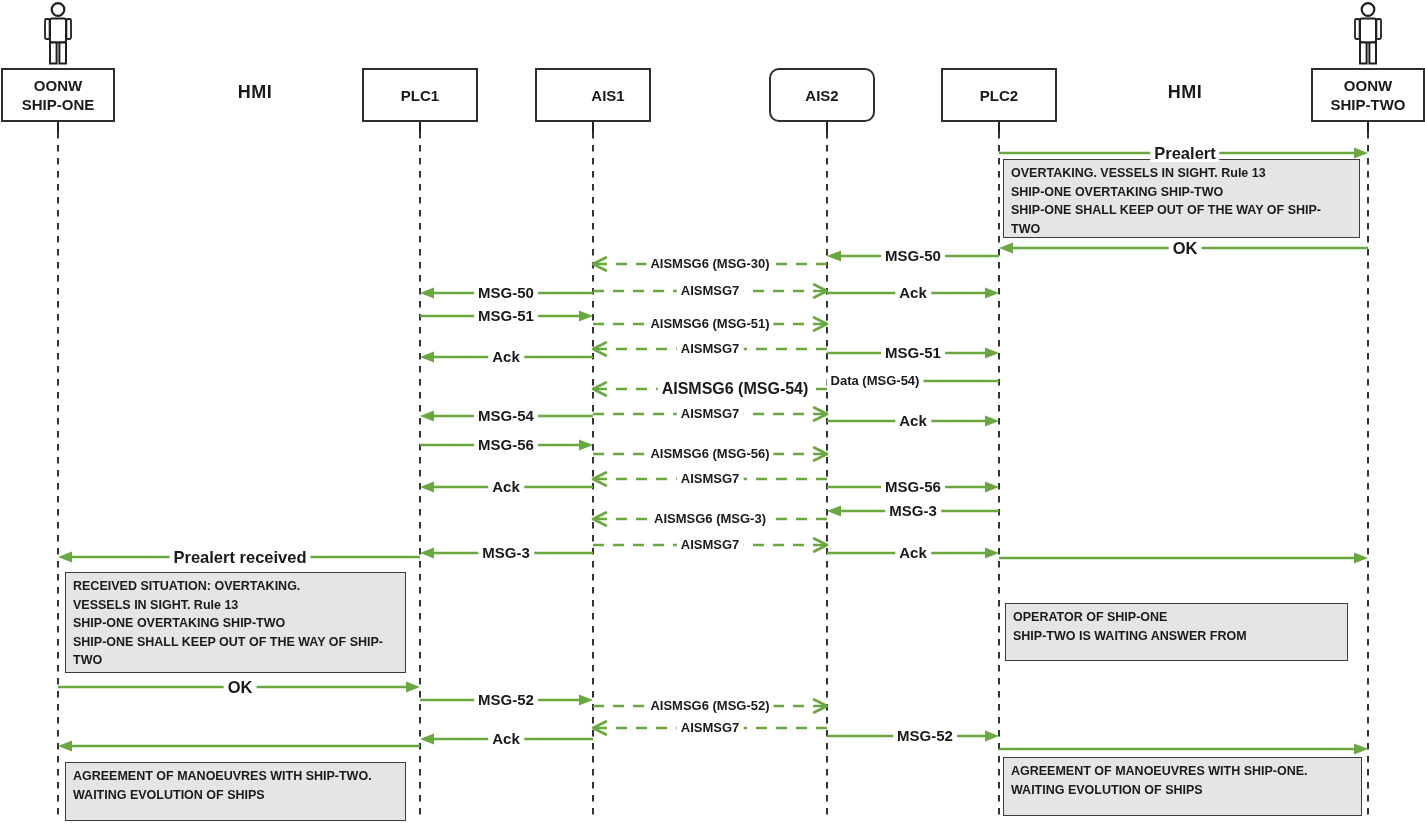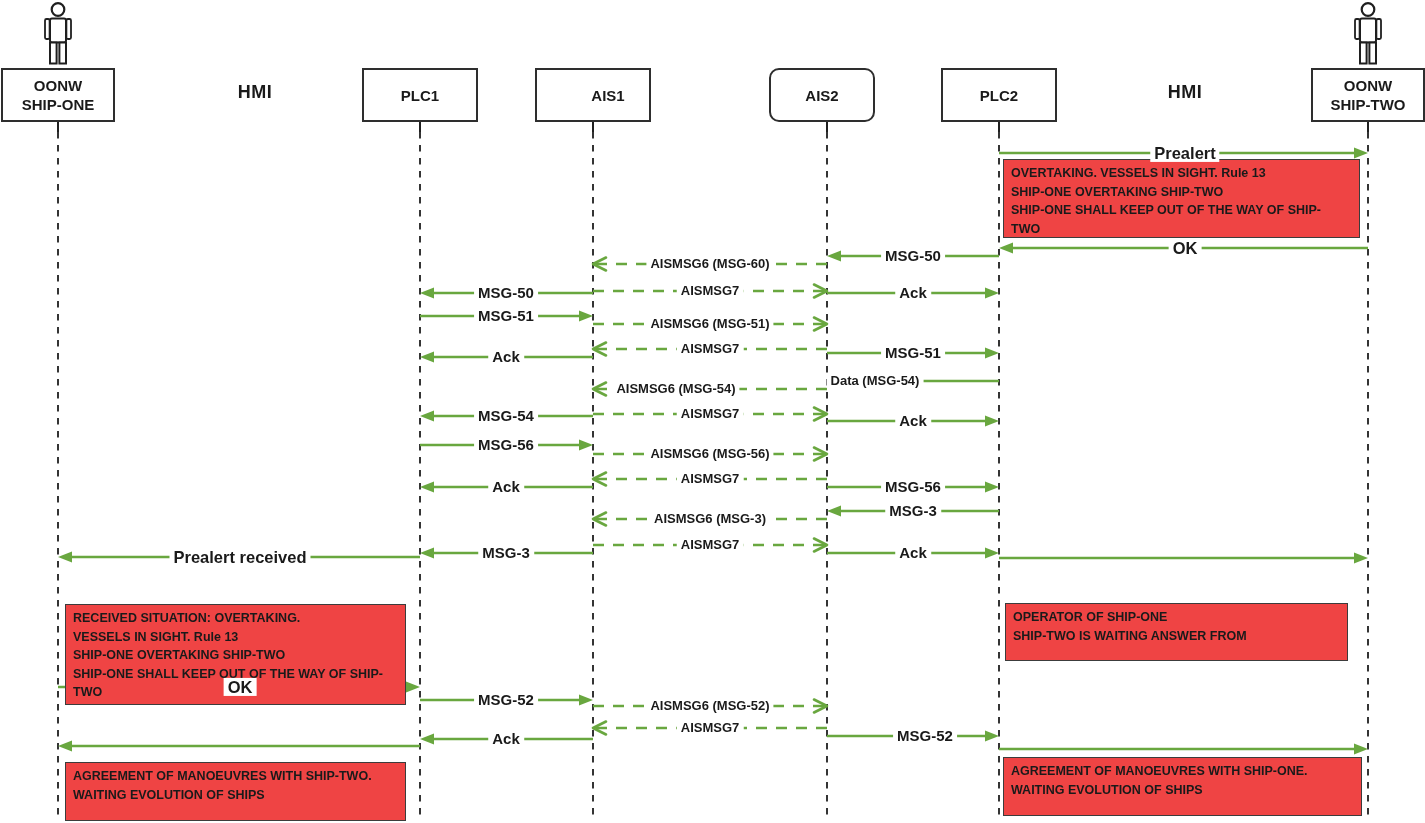--- a/index.html
+++ b/index.html
@@ -16,21 +16,21 @@
   .hmi-label{
     position:absolute;top:82px;width:140px;text-align:center;
     font-weight:700;font-size:18px;letter-spacing:.5px;
   }
   .person{position:absolute;top:2px;}
   .msg-label{
     position:absolute;transform:translate(-50%,-50%);background:#fff;
     padding:0 4px;font-weight:700;white-space:nowrap;line-height:1.1;
   }
   .note{
-    position:absolute;border:1.7px solid #3c3c3c;background:#ef4444;box-sizing:border-box;
+    position:absolute;border:1.7px solid #3c3c3c;background:#e5e5e5;box-sizing:border-box;
     padding:4px 7px;font-weight:700;font-size:12.5px;line-height:18.5px;white-space:nowrap;
   }
   .note div{white-space:nowrap;}
 </style>
 </head>
 <body>
 
 <div id="diagram">
   <svg id="canvas" width="1425" height="823">
       <line x1="58" y1="122" x2="58" y2="132" stroke="#1f1f1f" stroke-width="2"></line>
@@ -152,21 +152,21 @@
         <span>SHIP-TWO</span>
       </div>
     </div>
   <div id="notes">
       <div class="note" style="left: 1003px; top: 159px; width: 357px; height: 79px;">
         <div>OVERTAKING. VESSELS IN SIGHT. Rule 13</div>
         <div>SHIP-ONE OVERTAKING SHIP-TWO</div>
         <div>SHIP-ONE SHALL KEEP OUT OF THE WAY OF SHIP-</div>
         <div>TWO</div>
       </div>
-      <div class="note" style="left: 65px; top: 572px; width: 341px; height: 101px; margin-top: 32px;">
+      <div class="note" style="left: 65px; top: 572px; width: 341px; height: 101px;">
         <div>RECEIVED SITUATION: OVERTAKING.</div>
         <div>VESSELS IN SIGHT. Rule 13</div>
         <div>SHIP-ONE OVERTAKING SHIP-TWO</div>
         <div>SHIP-ONE SHALL KEEP OUT OF THE WAY OF SHIP-</div>
         <div>TWO</div>
       </div>
       <div class="note" style="left: 1005px; top: 603px; width: 343px; height: 58px;">
         <div>OPERATOR OF SHIP-ONE</div>
         <div>SHIP-TWO IS WAITING ANSWER FROM</div>
       </div>
@@ -176,31 +176,31 @@
       </div>
       <div class="note" style="left: 1003px; top: 757px; width: 359px; height: 59px;">
         <div>AGREEMENT OF MANOEUVRES WITH SHIP-ONE.</div>
         <div>WAITING EVOLUTION OF SHIPS</div>
       </div>
     </div>
   <div id="labels">
       <div class="msg-label" style="left: 1185px; top: 153px; font-size: 16.5px;">Prealert</div>
       <div class="msg-label" style="left: 1185px; top: 248px; font-size: 16.5px;">OK</div>
       <div class="msg-label" style="left: 913px; top: 256px; font-size: 15px;">MSG-50</div>
-      <div class="msg-label" style="left: 710px; top: 264px; font-size: 13px;">AISMSG6 (MSG-60)</div>
+      <div class="msg-label" style="left: 710px; top: 264px; font-size: 13px;">AISMSG6 (MSG-30)</div>
       <div class="msg-label" style="left: 710px; top: 291px; font-size: 13px;">AISMSG7</div>
       <div class="msg-label" style="left: 506px; top: 293px; font-size: 15px;">MSG-50</div>
       <div class="msg-label" style="left: 913px; top: 293px; font-size: 15px;">Ack</div>
       <div class="msg-label" style="left: 506px; top: 316px; font-size: 15px;">MSG-51</div>
       <div class="msg-label" style="left: 710px; top: 324px; font-size: 13px;">AISMSG6 (MSG-51)</div>
       <div class="msg-label" style="left: 710px; top: 349px; font-size: 13px;">AISMSG7</div>
       <div class="msg-label" style="left: 913px; top: 353px; font-size: 15px;">MSG-51</div>
       <div class="msg-label" style="left: 506px; top: 357px; font-size: 15px;">Ack</div>
       <div class="msg-label" style="left: 875px; top: 381px; font-size: 13px;">Data (MSG-54)</div>
-      <div class="msg-label" style="left: 676px; top: 389px; font-size: 13px;">AISMSG6 (MSG-54)</div>
+      <div class="msg-label" style="left: 735px; top: 389px; font-size: 16px;">AISMSG6 (MSG-54)</div>
       <div class="msg-label" style="left: 710px; top: 414px; font-size: 13px;">AISMSG7</div>
       <div class="msg-label" style="left: 506px; top: 416px; font-size: 15px;">MSG-54</div>
       <div class="msg-label" style="left: 913px; top: 421px; font-size: 15px;">Ack</div>
       <div class="msg-label" style="left: 506px; top: 445px; font-size: 15px;">MSG-56</div>
       <div class="msg-label" style="left: 710px; top: 454px; font-size: 13px;">AISMSG6 (MSG-56)</div>
       <div class="msg-label" style="left: 710px; top: 479px; font-size: 13px;">AISMSG7</div>
       <div class="msg-label" style="left: 506px; top: 487px; font-size: 15px;">Ack</div>
       <div class="msg-label" style="left: 913px; top: 487px; font-size: 15px;">MSG-56</div>
       <div class="msg-label" style="left: 913px; top: 511px; font-size: 15px;">MSG-3</div>
       <div class="msg-label" style="left: 710px; top: 519px; font-size: 13px;">AISMSG6 (MSG-3)</div>

